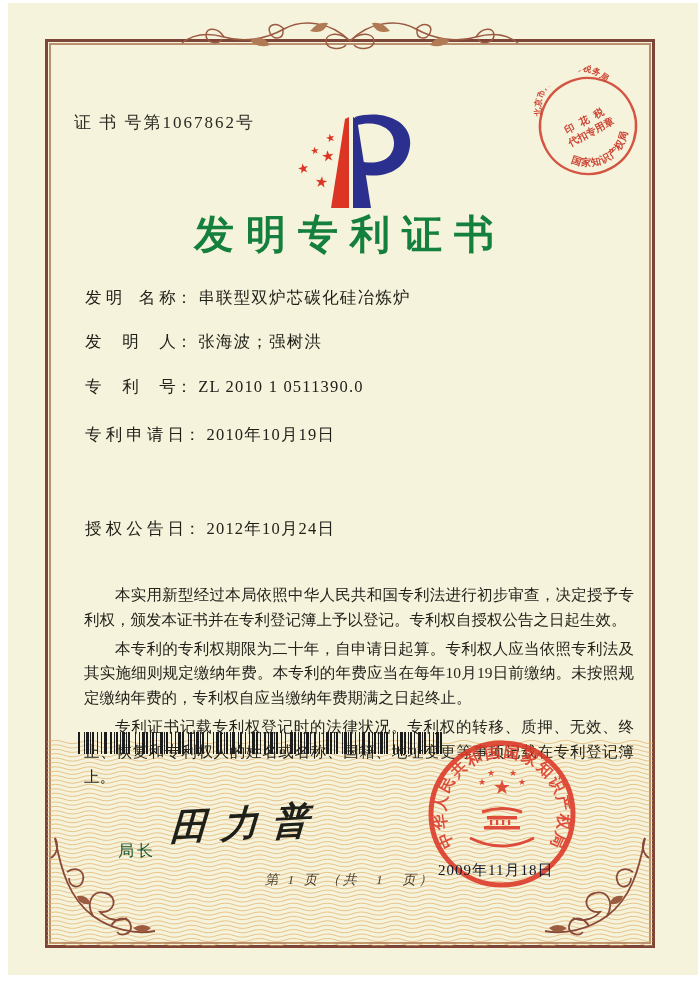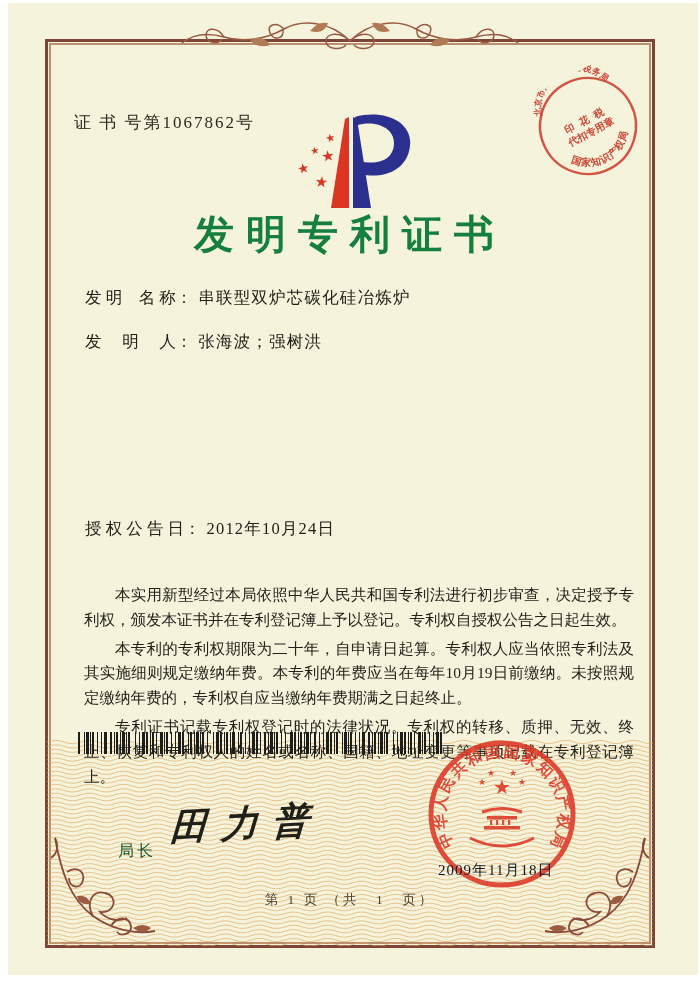--- a/index.html
+++ b/index.html
@@ -53,22 +53,22 @@
     position:absolute;left:162px;top:796px;font-size:37px;font-weight:bold;
     font-style:italic;letter-spacing:14px;color:#20201a;
     transform:rotate(-3deg) skewX(-6deg);
   }
   .seal{position:absolute;left:418px;top:735px;opacity:.88;}
   .seal-date{
     position:absolute;left:430px;top:858px;font-size:15px;letter-spacing:1px;
     color:#0f172a;z-index:5;
   }
   .page-footer{
-    position:absolute;left:37px;top:888px;width:610px;text-align:center;
-    font-size:13.5px;letter-spacing:3px;color:#4a3f30;z-index:4;
+    position:absolute;left:37px;top:868px;width:610px;text-align:center;
+    font-size:13.5px;letter-spacing:3px;color:#4a3f30;z-index:4;font-style:italic;
   }
   svg text{font-family:"Liberation Serif","DejaVu Serif",serif;}
 </style>
 </head>
 <body>
 
 <div class="certificate">
 
   <div class="frame">
     <div class="frame-inner"></div>
@@ -184,20 +184,26 @@
     </text>
   </svg>
 
   <div class="title">发明专利证书</div>
 
   <div class="field f1">
     <span class="flabel">发　 明　 人：</span><span class="fvalue">张海波；强树洪</span>
   </div>
   <div class="field f0">
     <span class="flabel">发 明　名 称：</span><span class="fvalue">串联型双炉芯碳化硅冶炼炉</span>
+  </div>
+  <div class="field f2">
+    <span class="flabel">专　 利　 号：</span><span class="fvalue">ZL 2010 1 0511390.0</span>
+  </div>
+  <div class="field f3">
+    <span class="flabel">专 利 申 请 日：</span><span class="fvalue">2010年10月19日</span>
   </div>
   <div class="field f5">
     <span class="flabel">授 权 公 告 日：</span><span class="fvalue">2012年10月24日</span>
   </div>
 
   <div class="body-text">
     <p>本实用新型经过本局依照中华人民共和国专利法进行初步审查，决定授予专利权，颁发本证书并在专利登记簿上予以登记。专利权自授权公告之日起生效。</p>
     <p>本专利的专利权期限为二十年，自申请日起算。专利权人应当依照专利法及其实施细则规定缴纳年费。本专利的年费应当在每年10月19日前缴纳。未按照规定缴纳年费的，专利权自应当缴纳年费期满之日起终止。</p>
     <p>专利证书记载专利权登记时的法律状况。专利权的转移、质押、无效、终止、恢复和专利权人的姓名或名称、国籍、地址变更等事项记载在专利登记簿上。</p>
   </div>

